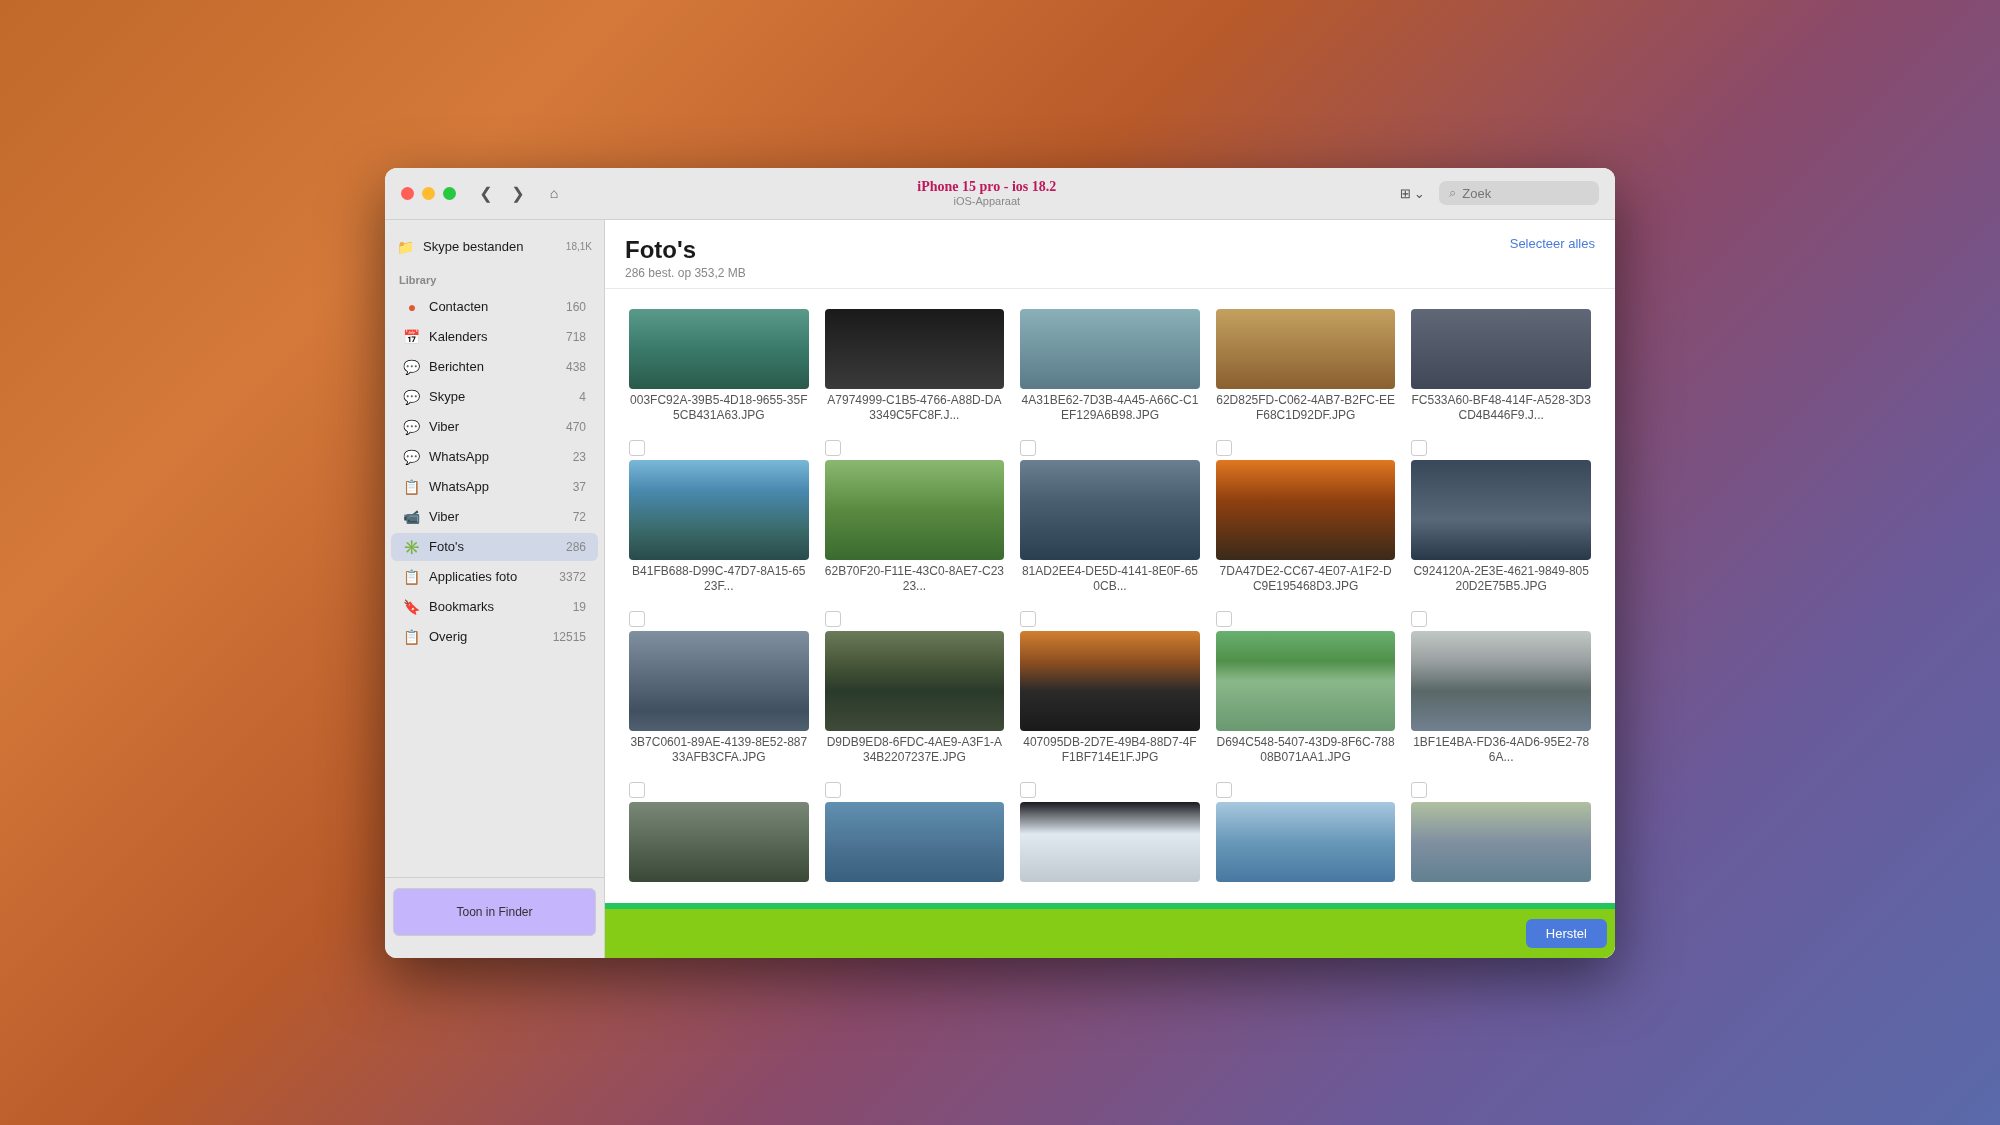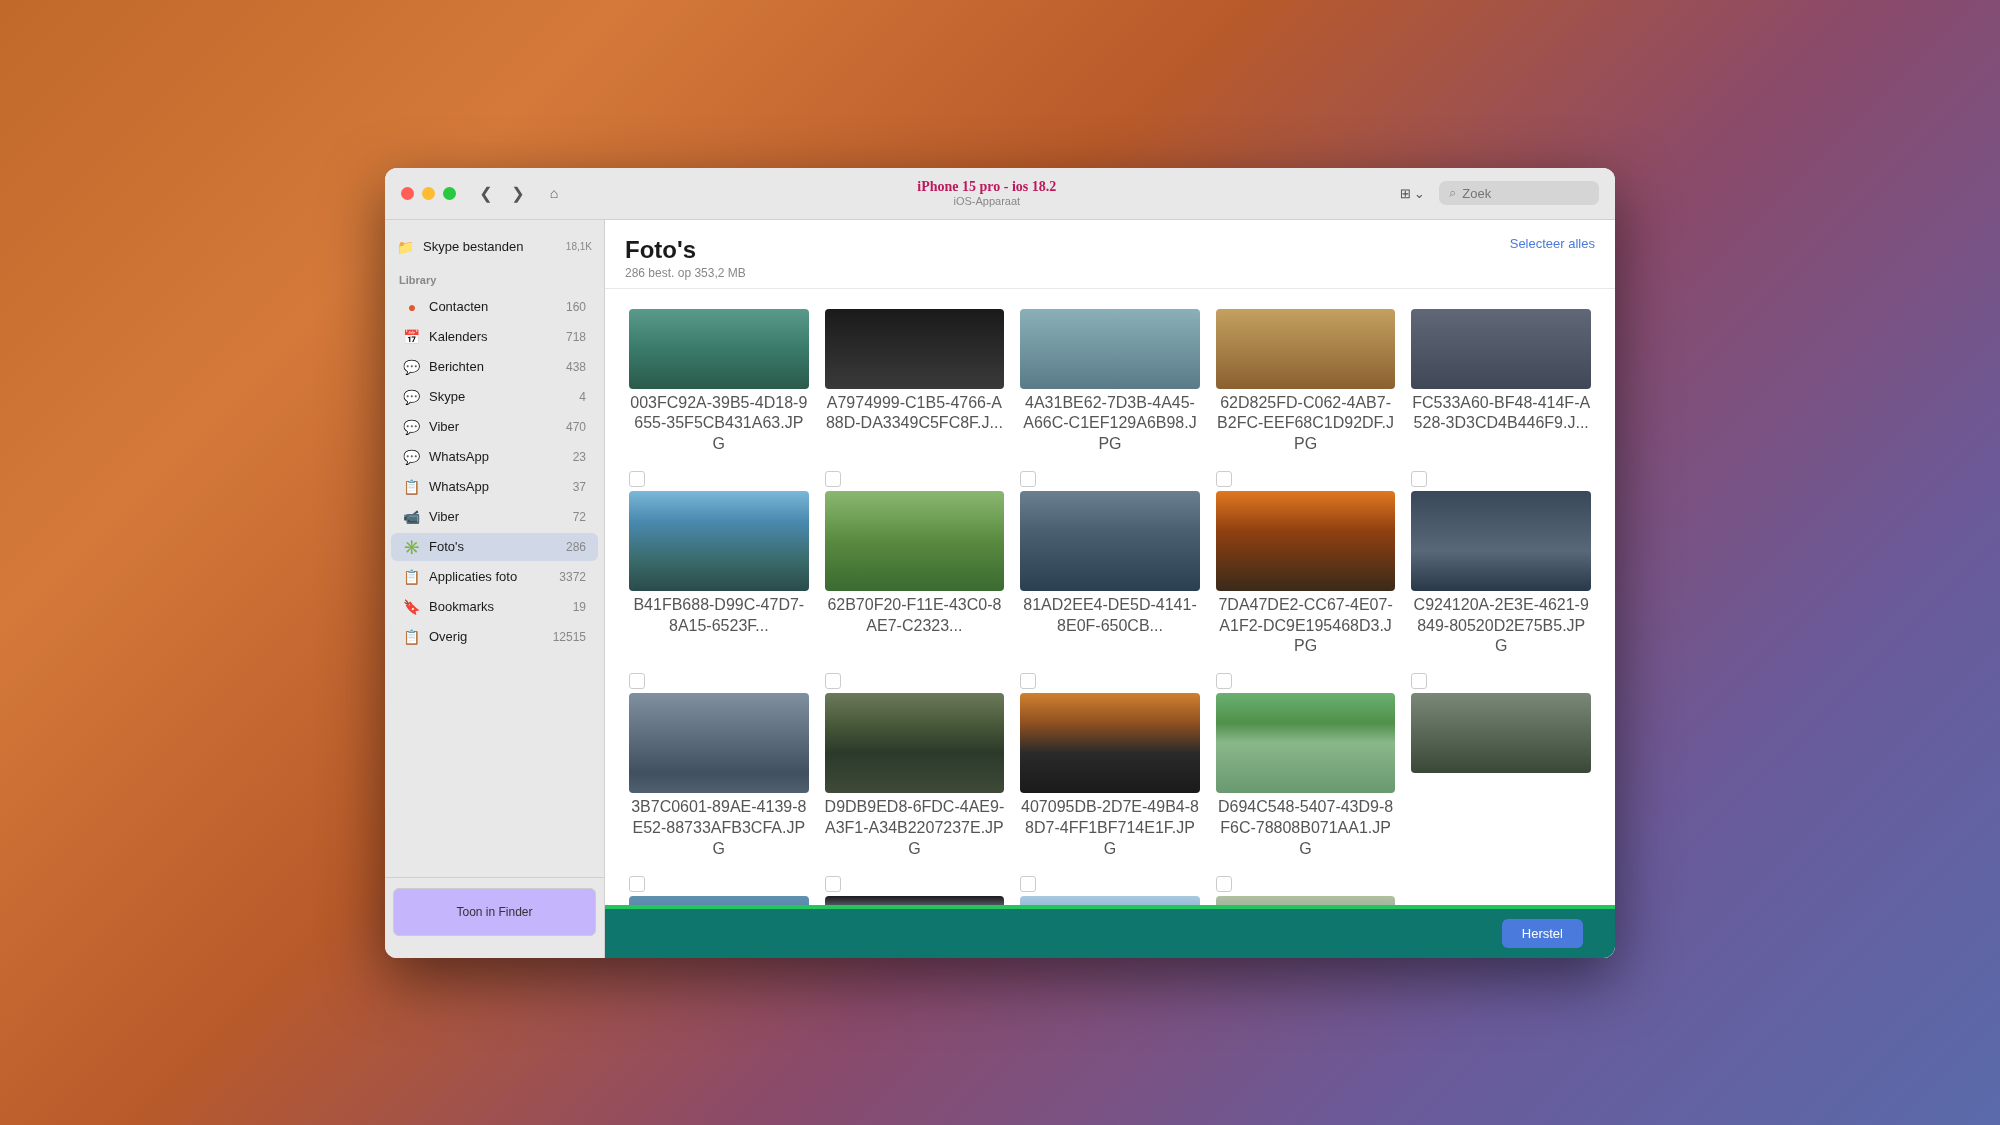--- a/index.html
+++ b/index.html
@@ -322,36 +322,36 @@
       border-radius: 4px;
       overflow: hidden;
       background: #ddd;
       display: flex;
       align-items: center;
       justify-content: center;
       position: relative;
     }
 
     .photo-label {
-      font-size: 16px;
+      font-size: 12px;
       color: #555;
       margin-top: 4px;
       word-break: break-all;
       line-height: 1.3;
       text-align: center;
     }
 
     
     .content-footer {
-      padding: 10px 32px;
-      border-top: 4px solid #22c55e;
+      padding: 10px 8px;
+      border-top: 6px solid #22c55e;
       display: flex;
       justify-content: flex-end;
       flex-shrink: 0;
-      background: #0f766e;
+      background: #84cc16;
     }
 
     .herstel-btn {
       padding: 7px 20px;
       background: #4a7adb;
       color: white;
       border: none;
       border-radius: 6px;
       font-size: 13px;
       cursor: pointer;
@@ -574,20 +574,27 @@
             <div class="photo-thumb" style="height:100px;border-radius:4px;background:linear-gradient(180deg,#d08030 0%,#905020 30%,#2a2a2a 60%,#1a1a1a 100%);"></div>
             <div class="photo-label">407095DB-2D7E-49B4-88D7-4FF1BF714E1F.JPG</div>
           </div>
           <div class="photo-cell">
             <div style="margin-bottom:4px;">
                 <div class="photo-checkbox"></div>
               </div>
             <div class="photo-thumb" style="height:100px;border-radius:4px;background:linear-gradient(180deg,#6ab070 0%,#50904a 30%,#8ab88a 50%,#6a9870 100%);"></div>
             <div class="photo-label">D694C548-5407-43D9-8F6C-78808B071AA1.JPG</div>
           </div>
+          <div class="photo-cell">
+            <div style="margin-bottom:4px;">
+                <div class="photo-checkbox"></div>
+              </div>
+            <div class="photo-thumb" style="height:100px;border-radius:4px;background:linear-gradient(180deg,#c0c8c4 0%,#9aa0a0 30%,#5a6868 60%,#708090 100%);"></div>
+            <div class="photo-label">1BF1E4BA-FD36-4AD6-95E2-786A...</div>
+          </div>
 
           <div class="photo-cell">
             <div style="margin-bottom:4px;">
                 <div class="photo-checkbox"></div>
               </div>
             <div class="photo-thumb" style="height:80px;border-radius:4px;background:linear-gradient(180deg,#7a8878 0%,#5a6858 50%,#3a4838 100%);overflow:hidden;"></div>
           </div>
           <div class="photo-cell">
             <div style="margin-bottom:4px;">
                 <div class="photo-checkbox"></div>

